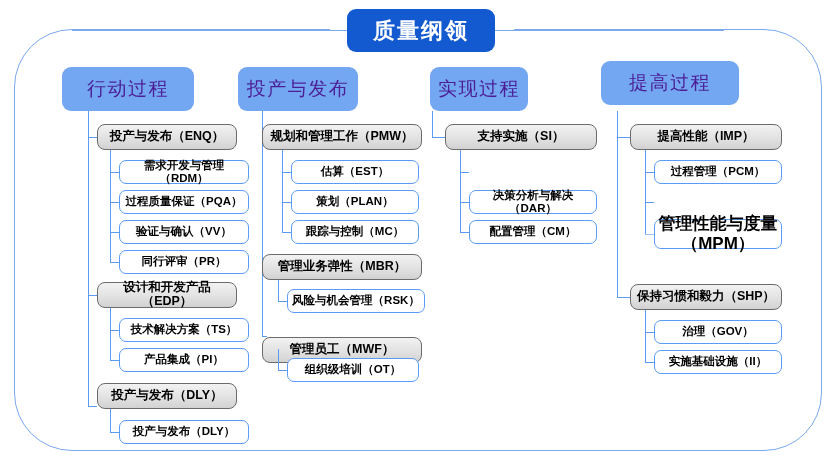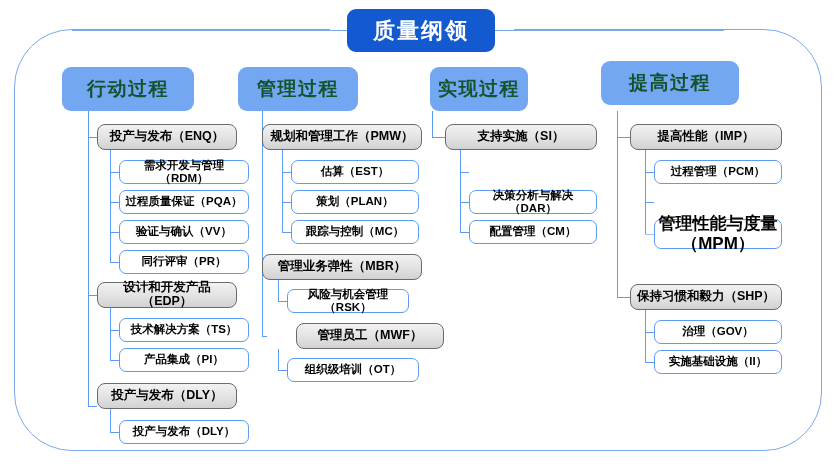--- a/index.html
+++ b/index.html
@@ -68,23 +68,23 @@
   }
   .root-rule.left  { left: 72px;  width: 276px; }
   .root-rule.right { left: 494px; width: 230px; }
 
   
   .col-head {
     position: absolute;
     height: 44px;
     background: #74a7f2;
     border-radius: 9px;
-    color: #14532d;
+    color: #4c1d95;
     font-size: 19px;
-    font-weight: bold;
+    font-weight: normal;
     letter-spacing: 1.5px;
     display: flex;
     align-items: center;
     justify-content: center;
     box-sizing: border-box;
   }
 
   
   .group-box {
     position: absolute;
@@ -177,45 +177,45 @@
   <div class="hline" style="left:110px; top:360px; width:9px;"></div>
   <div class="leaf-box" style="left:119px; top:348px; width:130px;">产品集成（PI）</div>
 
   <div class="hline" style="left:88px; top:406px; width:9px;"></div>
   <div class="group-box" style="left:97px; top:383px; width:140px;">投产与发布（DLY）</div>
   <div class="vline" style="left:110px; top:409px; height:24px;"></div>
 
   <div class="hline" style="left:110px; top:432px; width:9px;"></div>
   <div class="leaf-box" style="left:119px; top:420px; width:130px;">投产与发布（DLY）</div>
 
-  <div class="col-head" style="left:238px; top:67px; width:120px;">管理过程</div>
+  <div class="col-head" style="left:238px; top:67px; width:120px;">投产与发布</div>
   <div class="vline" style="left:262px; top:111px; height:225px;"></div>
 
   <div class="hline" style="left:262px; top:137px; width:5px;"></div>
   <div class="group-box" style="left:262px; top:124px; width:160px;">规划和管理工作（PMW）</div>
   <div class="vline" style="left:282px; top:150px; height:82px;"></div>
 
   <div class="hline" style="left:282px; top:172px; width:9px;"></div>
   <div class="leaf-box" style="left:291px; top:160px; width:128px;">估算（EST）</div>
 
   <div class="hline" style="left:282px; top:202px; width:9px;"></div>
   <div class="leaf-box" style="left:291px; top:190px; width:128px;">策划（PLAN）</div>
 
   <div class="hline" style="left:282px; top:232px; width:9px;"></div>
   <div class="leaf-box" style="left:291px; top:220px; width:128px;">跟踪与控制（MC）</div>
 
   <div class="hline" style="left:262px; top:267px; width:5px;"></div>
   <div class="group-box" style="left:262px; top:254px; width:160px;">管理业务弹性（MBR）</div>
   <div class="vline" style="left:278px; top:280px; height:22px;"></div>
 
   <div class="hline" style="left:278px; top:301px; width:9px;"></div>
-  <div class="leaf-box" style="left:287px; top:289px; width:122px;">风险与机会管理（RSK）</div>
+  <div class="leaf-box" style="left:287px; top:289px; width:138px;">风险与机会管理（RSK）</div>
 
   <div class="hline" style="left:262px; top:336px; width:5px;"></div>
-  <div class="group-box" style="left:262px; top:323px; width:148px;margin-left:34px;">管理员工（MWF）</div>
+  <div class="group-box" style="left:262px; top:337px; width:160px;">管理员工（MWF）</div>
   <div class="vline" style="left:278px; top:349px; height:22px;"></div>
 
   <div class="hline" style="left:278px; top:370px; width:9px;"></div>
   <div class="leaf-box" style="left:287px; top:358px; width:132px;">组织级培训（OT）</div>
 
   <div class="col-head" style="left:430px; top:67px; width:98px;">实现过程</div>
   <div class="vline" style="left:432px; top:111px; height:26px;"></div>
 
   <div class="hline" style="left:432px; top:137px; width:13px;"></div>
   <div class="group-box" style="left:445px; top:124px; width:152px;">支持实施（SI）</div>

